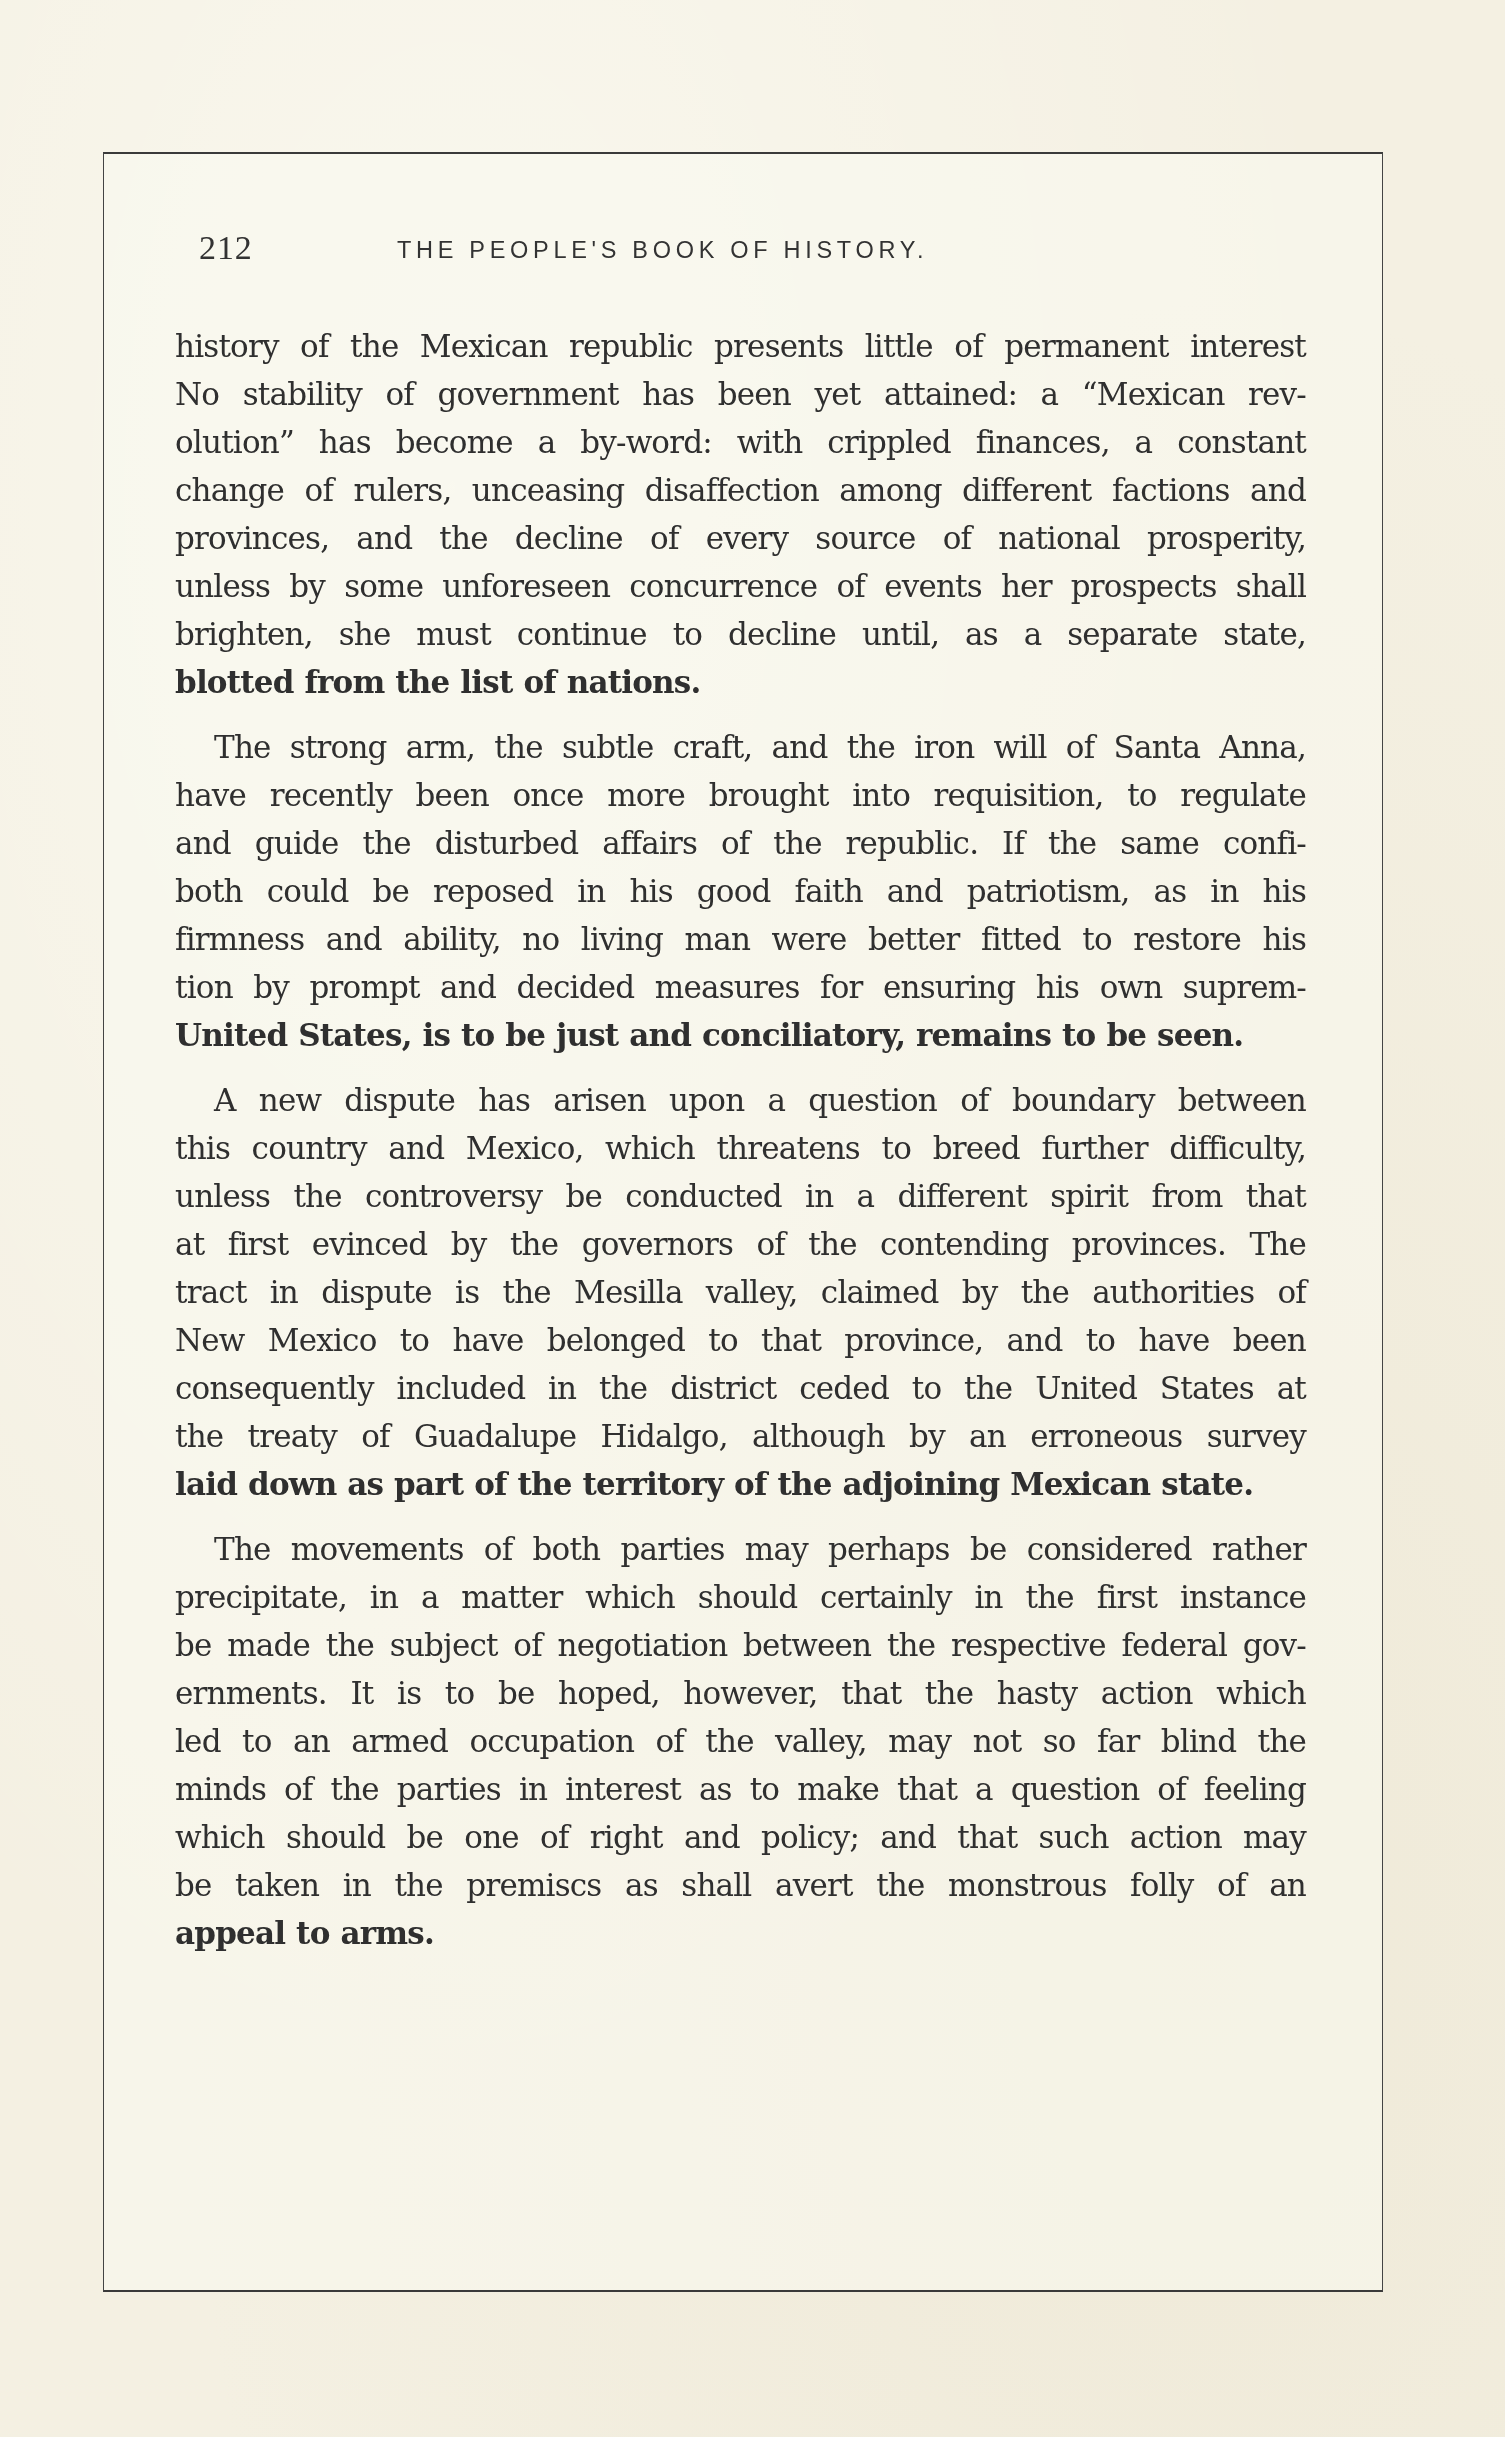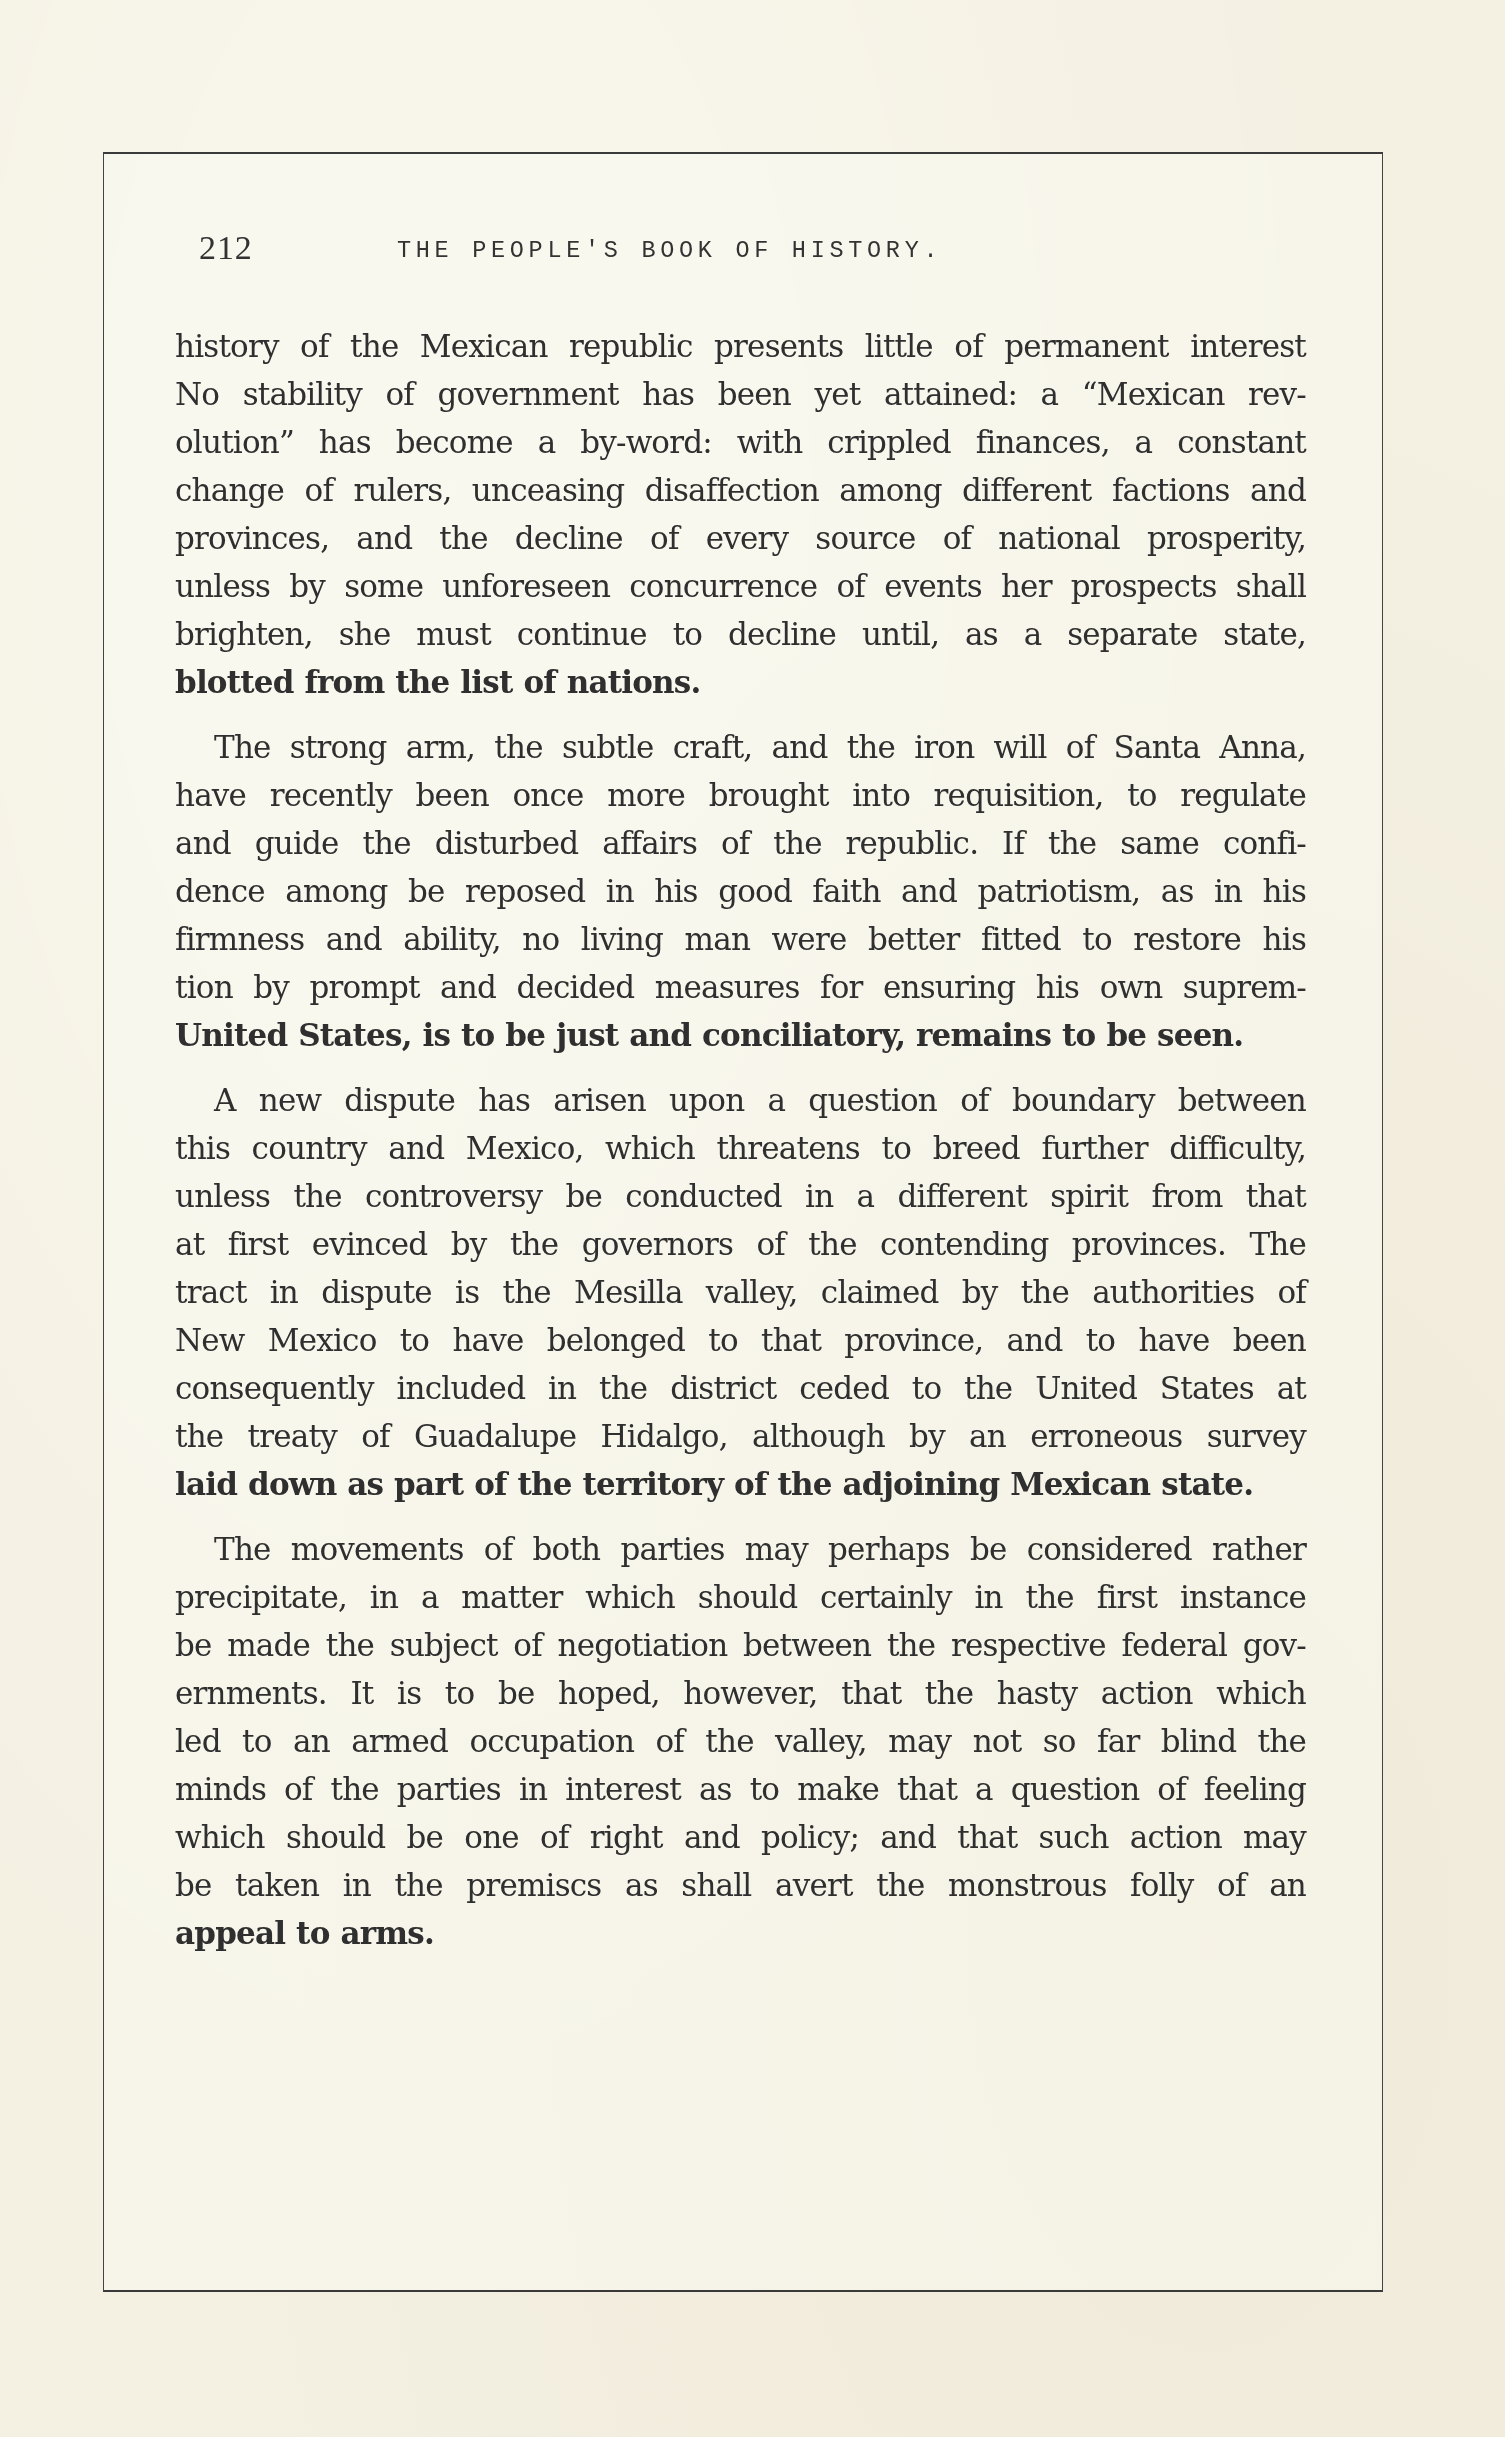--- a/index.html
+++ b/index.html
@@ -50,21 +50,21 @@
       font-family: "Liberation Serif", serif;
       font-size: 34px;
       letter-spacing: 0.9px;
       color: #333;
       margin-left: 44px;
     }
     .book-title {
       position: absolute;
       left: 242px;
       top: 7.5px;
-      font-family: Liberation Mono, monospace;
+      font-family: Liberation Sans, sans-serif;
       font-size: 23.5px;
       letter-spacing: 4.7px;
       color: #333;
     }
     .text-block {
       position: absolute;
       left: 158px;
       top: 305px;
       width: 1165px;
       font-family: "DejaVu Serif", serif;
@@ -112,21 +112,21 @@
     <span class="line">change of rulers, unceasing disaffection among different factions and</span>
     <span class="line">provinces, and the decline of every source of national prosperity,</span>
     <span class="line">unless by some unforeseen concurrence of events her prospects shall</span>
     <span class="line">brighten, she must continue to decline until, as a separate state,</span>
     <span class="line last">blotted from the list of nations.</span>
   </div>
   <div class="paragraph">
     <span class="line indent">The strong arm, the subtle craft, and the iron will of Santa Anna,</span>
     <span class="line">have recently been once more brought into requisition, to regulate</span>
     <span class="line">and guide the disturbed affairs of the republic.  If the same confi-</span>
-    <span class="line">dence among be reposed in his good faith and patriotism, as in his</span>
+    <span class="line">both could be reposed in his good faith and patriotism, as in his</span>
     <span class="line">firmness and ability, no living man were better fitted to restore his</span>
     <span class="line">tion by prompt and decided measures for ensuring his own suprem-</span>
     <span class="line last">United States, is to be just and conciliatory, remains to be seen.</span>
   </div>
   <div class="paragraph">
     <span class="line indent">A new dispute has arisen upon a question of boundary between</span>
     <span class="line">this country and Mexico, which threatens to breed further difficulty,</span>
     <span class="line">unless the controversy be conducted in a different spirit from that</span>
     <span class="line">at first evinced by the governors of the contending provinces.  The</span>
     <span class="line">tract in dispute is the Mesilla valley, claimed by the authorities of</span>

